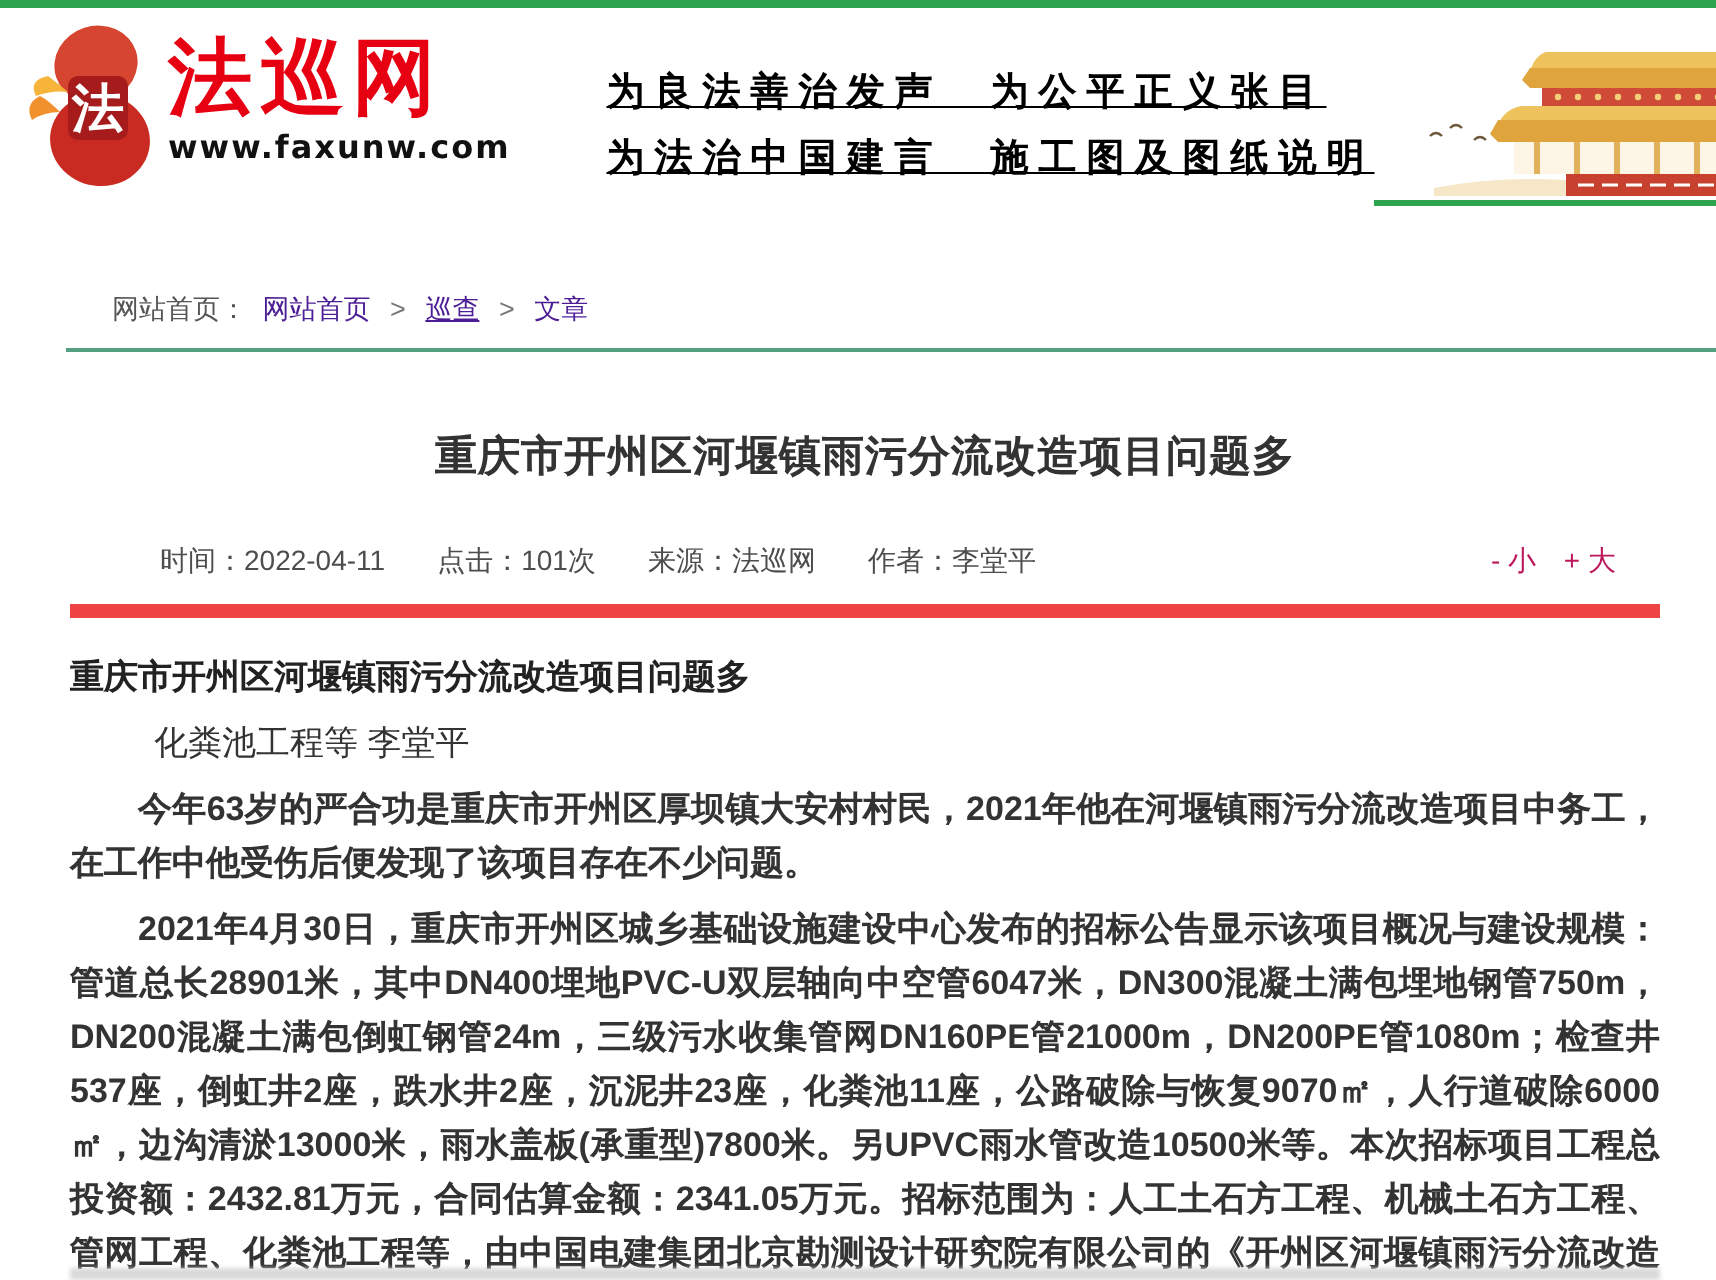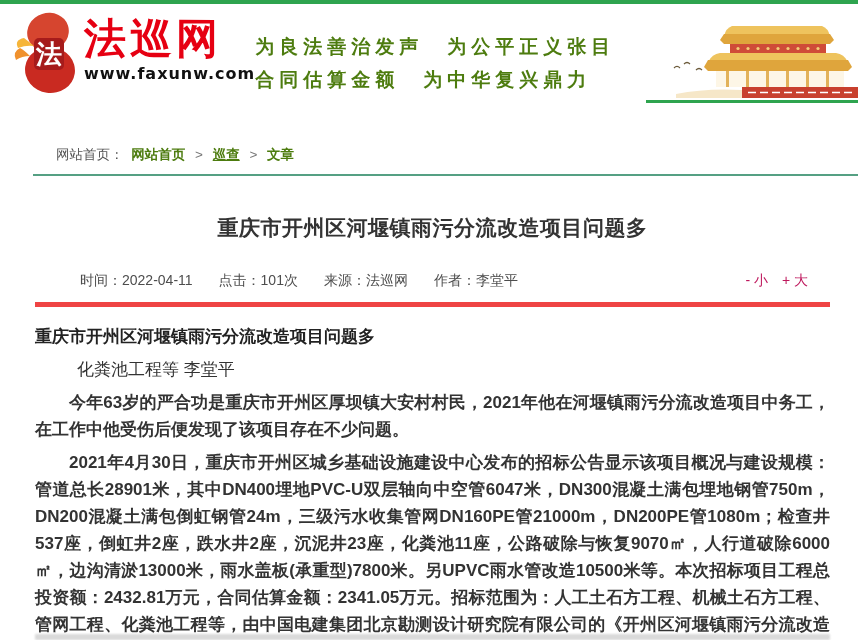--- a/index.html
+++ b/index.html
@@ -35,43 +35,45 @@
   }
   .site-url {
     font-size: 16px;
     font-weight: bold;
     color: #111;
     letter-spacing: 1px;
     margin-top: -4px;
     font-family: "DejaVu Sans", sans-serif;
   }
   .slogan-block {
+    margin-left: 48px;
     margin-top: 20px;
     font-family: "Liberation Serif", "DejaVu Serif", serif;
     font-weight: bold;
-    color: #4d7c0f;
+    color: #000000;
     font-size: 19px;
     letter-spacing: 5px;
     line-height: 1.75;
     white-space: nowrap;
+    text-decoration: underline;
   }
   .banner-art {
     margin-left: auto;
     margin-right: 0;
     border-bottom: 3px solid #2ea44f;
     line-height: 0;
   }
 
   
   .breadcrumb-row {
     margin: 46px 0 0 56px;
     font-size: 13.5px;
     color: #555;
   }
-  .breadcrumb-row .crumb { color: #4d7c0f; text-decoration: none; margin: 0 4px; cursor: pointer; font-weight: bold; }
+  .breadcrumb-row .crumb { color: #4c1d95; text-decoration: none; margin: 0 4px; cursor: pointer; }
   .breadcrumb-row .crumb.underlined { text-decoration: underline; }
   .breadcrumb-row .sep { color: #777; margin: 0 2px; }
   .breadcrumb-rule {
     margin-left: 33px;
     margin-top: 10px;
     border-bottom: 2px solid #55a083;
   }
 
   
   .article { padding: 0 28px 0 35px; }
@@ -83,21 +85,21 @@
     color: #333;
     letter-spacing: 0.5px;
   }
   .meta-row {
     margin-top: 30px;
     padding: 0 22px 12px 45px;
     display: flex;
     align-items: center;
     font-size: 14px;
     color: #4d4d4d;
-    border-bottom: 5px solid #ef4444;
+    border-bottom: 7px solid #ef4444;
   }
   .meta-item { margin-right: 26px; white-space: nowrap; }
   .font-controls { margin-left: auto; color: #be185d; white-space: nowrap; }
   .font-controls .fc-btn { cursor: pointer; margin-left: 10px; }
 
   
   .article-body {
     margin-top: 16px;
     font-size: 17px;
     line-height: 27px;
@@ -134,21 +136,21 @@
       <text x="39" y="53" font-size="26" font-weight="bold" fill="#ffffff" text-anchor="middle">法</text>
     </svg>
     <div class="logo-text-col">
       <div class="site-name">法巡网</div>
       <div class="site-url">www.faxunw.com</div>
     </div>
   </div>
 
   <div class="slogan-block">
     <div>为良法善治发声　为公平正义张目</div>
-    <div>合同估算金额　为中华复兴鼎力</div>
+    <div>为法治中国建言　施工图及图纸说明</div>
   </div>
 
   <div class="banner-art">
     <svg width="212" height="90" viewBox="0 0 212 90">
 
       <path d="M28 58 q3 -3 6 0 M38 54 q3 -3 6 0 M50 60 q3 -3 6 0" stroke="#6b5a3a" stroke-width="1.2" fill="none"></path>
 
       <path d="M78 26 Q80 18 86 16 L176 16 Q182 18 184 26 L178 30 L84 30 Z" fill="#eec35d"></path>
       <path d="M74 30 L78 24 L184 24 L188 30 L184 34 L78 34 Z" fill="#dfa53c"></path>
 

